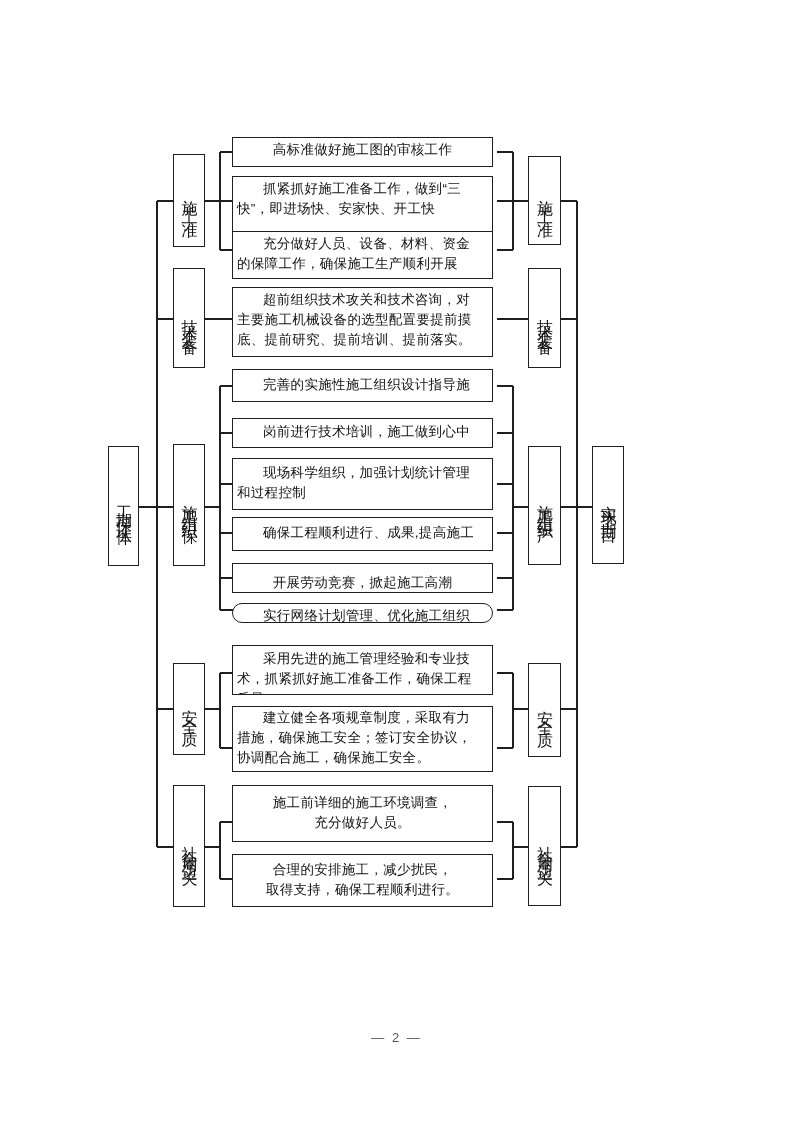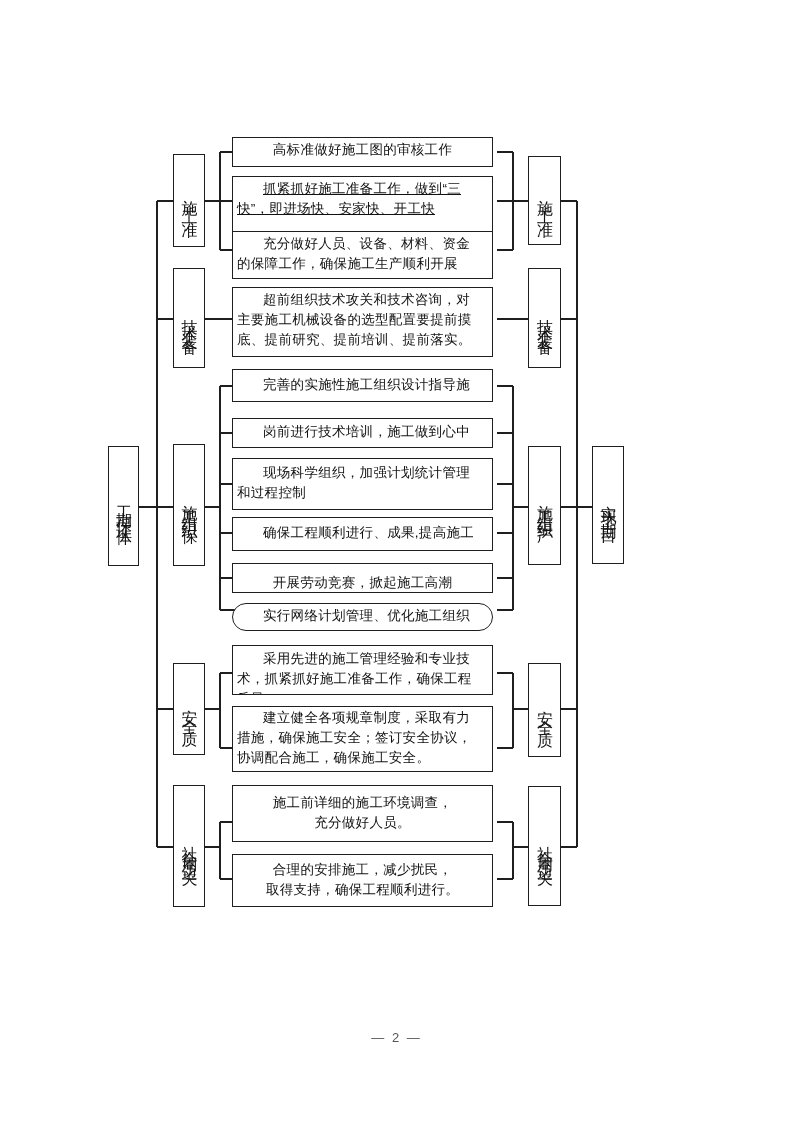--- a/index.html
+++ b/index.html
@@ -84,34 +84,34 @@
 
   <div class="vbox v5" style="left:108px;top:446px;width:31px;height:120px;">工期保证体</div>
 
   <div class="vbox v3" style="left:173px;top:154px;width:32px;height:93px;">施工准</div>
   <div class="vbox v4" style="left:173px;top:268px;width:32px;height:100px;">技术装备</div>
   <div class="vbox v5" style="left:173px;top:444px;width:32px;height:122px;">施工组织保</div>
   <div class="vbox v3" style="left:173px;top:663px;width:32px;height:92px;">安全质</div>
   <div class="vbox v5" style="left:173px;top:785px;width:32px;height:122px;">社会周边关</div>
 
   <div class="mbox center" style="top:137px;height:30px;">高标准做好施工图的审核工作</div>
-  <div class="mbox" style="top:176px;height:57px;text-decoration:underline;">抓紧抓好施工准备工作，做到“三
+  <div class="mbox" style="top:176px;height:57px;">抓紧抓好施工准备工作，做到“三
 快”，即进场快、安家快、开工快</div>
   <div class="mbox" style="top:287px;height:70px;">超前组织技术攻关和技术咨询，对
 主要施工机械设备的选型配置要提前摸
 底、提前研究、提前培训、提前落实。</div>
   <div class="mbox" style="top:231px;height:48px;">充分做好人员、设备、材料、资金
 的保障工作，确保施工生产顺利开展</div>
   <div class="mbox" style="top:369px;height:33px;padding-top:5px;">完善的实施性施工组织设计指导施</div>
   <div class="mbox" style="top:418px;height:30px;padding-top:3px;">岗前进行技术培训，施工做到心中</div>
   <div class="mbox" style="top:458px;height:52px;padding-top:4px;">现场科学组织，加强计划统计管理
 和过程控制</div>
   <div class="mbox" style="top:517px;height:34px;padding-top:5px;">确保工程顺利进行、成果,提高施工</div>
   <div class="mbox center" style="top:563px;height:30px;padding-top:9px;">开展劳动竞赛，掀起施工高潮</div>
-  <div class="mbox" style="top:603px;height:28px;border-radius:14px;">实行网络计划管理、优化施工组织</div>
+  <div class="mbox" style="top:603px;height:20px;border-radius:14px;">实行网络计划管理、优化施工组织</div>
   <div class="mbox" style="top:645px;height:50px;padding-top:3px;">采用先进的施工管理经验和专业技
 术，抓紧抓好施工准备工作，确保工程
 质量。</div>
   <div class="mbox" style="top:706px;height:66px;padding-top:1px;">建立健全各项规章制度，采取有力
 措施，确保施工安全；签订安全协议，
 协调配合施工，确保施工安全。</div>
   <div class="mbox center pad6" style="top:785px;height:57px;">施工前详细的施工环境调查，
 充分做好人员。</div>
   <div class="mbox center" style="top:854px;height:53px;padding-top:5px;">合理的安排施工，减少扰民，
 取得支持，确保工程顺利进行。</div>

